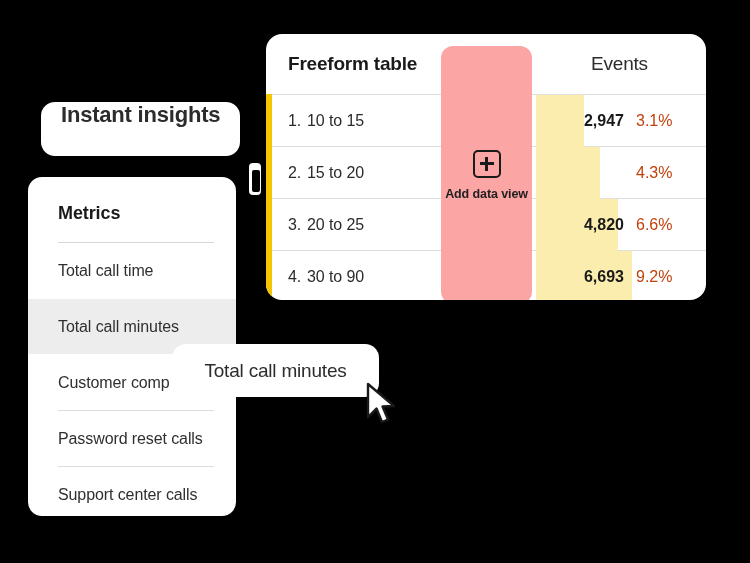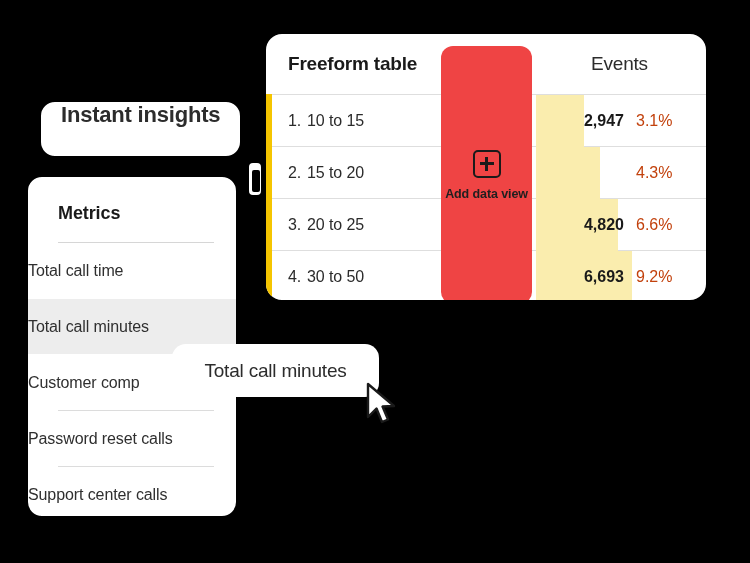--- a/index.html
+++ b/index.html
@@ -64,20 +64,21 @@
   #metrics-divider-top {
     height: 1px;
     background: #d6d6d6;
     margin: 18px 22px 0 30px;
   }
   .metric-item {
     position: relative;
     height: 55px;
     display: flex;
     align-items: center;
+    padding-left: 30px;
     font-size: 16px;
     color: #2f2f2f;
     letter-spacing: -0.1px;
     white-space: nowrap;
   }
   .metric-item.selected { background: #ededed; }
   .metric-sep {
     height: 1px;
     background: #dcdcdc;
     margin: 0 22px 0 30px;
@@ -207,21 +208,21 @@
     z-index: 2;
   }
 
   
   #add-data-view {
     position: absolute;
     left: 175px;
     top: 12px;
     width: 91px;
     height: 258px;
-    background: #ef4444;
+    background: #fca5a5;
     border-radius: 12px;
     z-index: 4;
     display: flex;
     flex-direction: column;
     align-items: center;
     justify-content: center;
   }
   #add-plus-icon {
     width: 28px;
     height: 28px;
@@ -354,21 +355,21 @@
           <span>20 to 25</span>
         </div>
         <div class="t-val">4,820</div>
         <div class="t-pct">6.6%</div>
       </div>
 
       <div class="t-row">
         <div class="t-bar" style="width:96px"></div>
         <div class="t-dim">
           <span class="t-rank">4.</span>
-          <span>30 to 50</span>
+          <span>30 to 90</span>
         </div>
         <div class="t-val">6,693</div>
         <div class="t-pct">9.2%</div>
       </div>
 
     </div>
 
     <div id="add-data-view">
       <div id="add-plus-icon"></div>
       <div id="add-data-label">Add data view</div>

